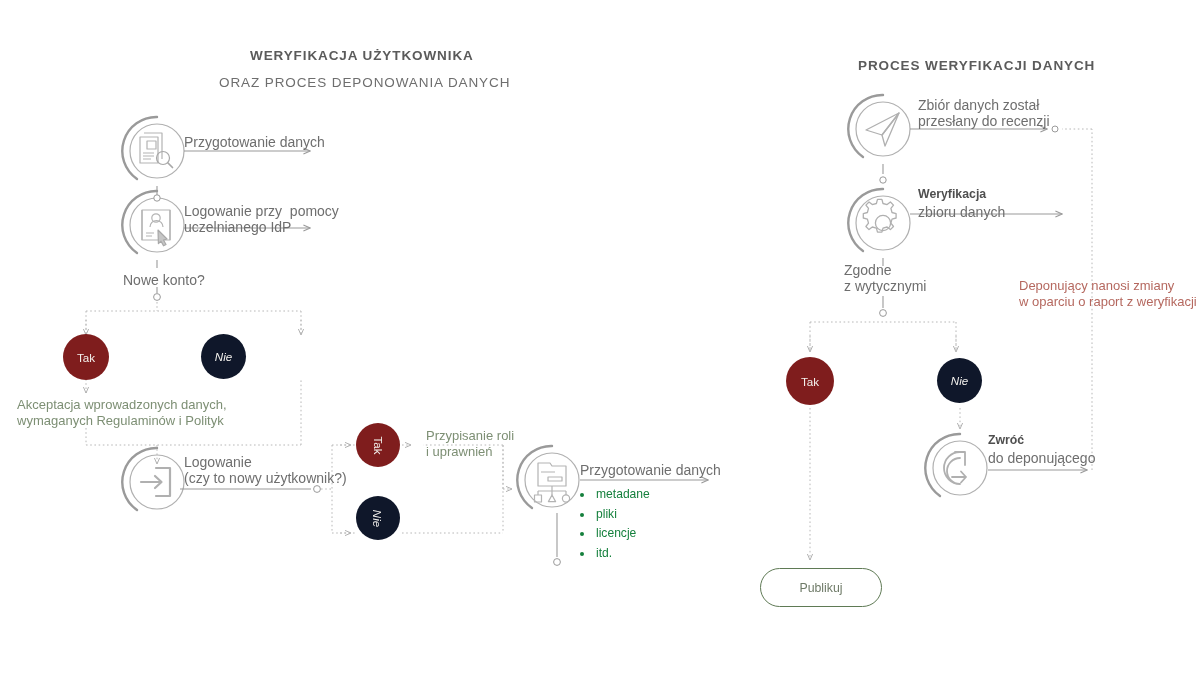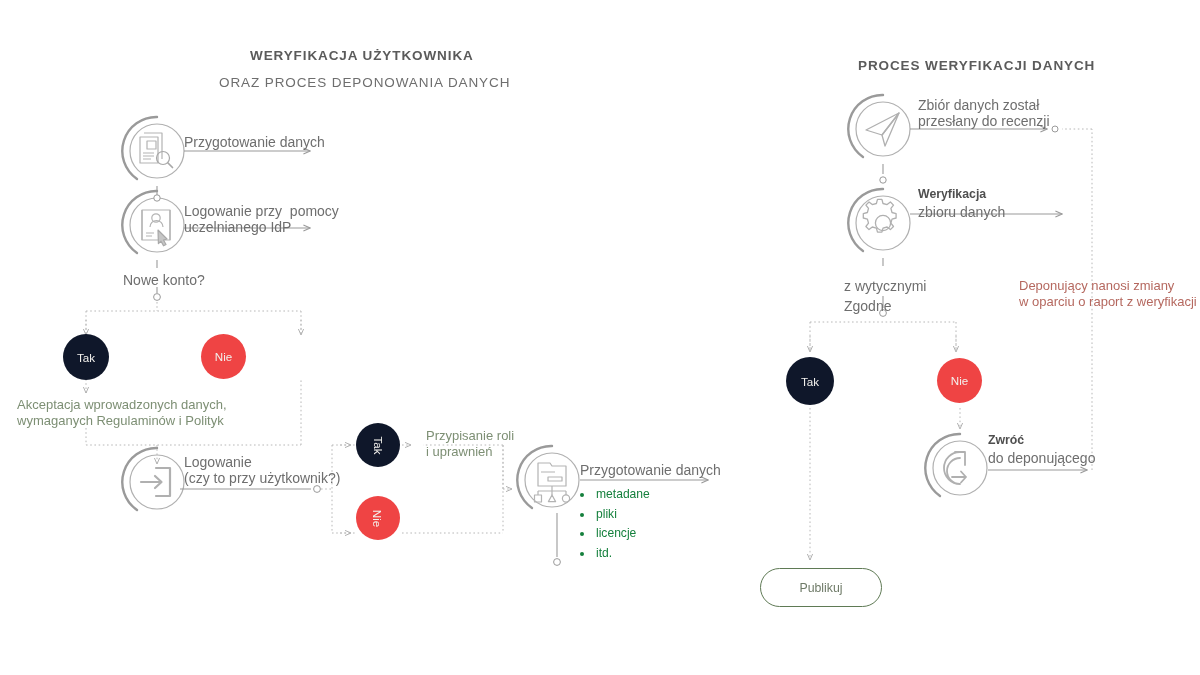--- a/index.html
+++ b/index.html
@@ -26,22 +26,22 @@
   .lbl-red{font-size:13px;color:#b5685f;}
 
   .bullets{position:absolute;font-size:12.1px;color:#15803d;margin:0;padding-left:14px;line-height:1.62;}
   .bullets li{padding-left:2px;}
 
   .node{
     position:absolute;border-radius:50%;
     display:flex;align-items:center;justify-content:center;
     color:#f2f0ec;font-size:11.6px;
   }
-  .node.green{background:#0f172a;}
-  .node.red{background:#ef4444;}
+  .node.green{background:#7f1d1d;}
+  .node.red{background:#0f172a;font-style:italic;}
   .node.rot span{transform:rotate(90deg);display:inline-block;}
 
   .pill{
     position:absolute;border:1.6px solid #5f7a55;border-radius:999px;
     display:flex;align-items:center;justify-content:center;
     color:#6e7a67;font-size:12.3px;background:#fff;
   }
 </style>
 </head>
 <body>
@@ -208,21 +208,21 @@
     <span>Tak</span>
   </div>
   <div class="node red" style="left:201px;top:334px;width:45px;height:45px;">
     <span>Nie</span>
   </div>
 
   <div class="txt lbl-green" style="left:17px;top:396px;">Akceptacja wprowadzonych danych,</div>
   <div class="txt lbl-green" style="left:17px;top:412px;">wymaganych Regulaminów i Polityk</div>
 
   <div class="txt lbl" style="left:184px;top:453px;">Logowanie</div>
-  <div class="txt lbl" style="left:184px;top:469px;">(czy to przy użytkownik?)</div>
+  <div class="txt lbl" style="left:184px;top:469px;">(czy to nowy użytkownik?)</div>
 
   <div class="node green rot" style="left:356px;top:423px;width:44px;height:44px;">
     <span>Tak</span>
   </div>
   <div class="node red rot" style="left:356px;top:496px;width:44px;height:44px;">
     <span>Nie</span>
   </div>
 
   <div class="txt lbl-green" style="left:426px;top:427px;">Przypisanie roli</div>
   <div class="txt lbl-green" style="left:426px;top:443px;">i uprawnień</div>
@@ -238,21 +238,21 @@
 
 
   <div class="txt title-main" style="left:858px;top:57px;">PROCES WERYFIKACJI DANYCH</div>
 
   <div class="txt lbl" style="left:918px;top:96px;">Zbiór danych został</div>
   <div class="txt lbl" style="left:918px;top:112px;">przesłany do recenzji</div>
 
   <div class="txt lbl-bold" style="left:918px;top:186px;">Weryfikacja</div>
   <div class="txt lbl" style="left:918px;top:203px;">zbioru danych</div>
 
-  <div class="txt lbl" style="left:844px;top:261px;margin-top:36px;">Zgodne</div>
+  <div class="txt lbl" style="left:844px;top:261px;">Zgodne</div>
   <div class="txt lbl" style="left:844px;top:277px;">z wytycznymi</div>
 
   <div class="node green" style="left:786px;top:357px;width:48px;height:48px;">
     <span>Tak</span>
   </div>
   <div class="node red" style="left:937px;top:358px;width:45px;height:45px;">
     <span>Nie</span>
   </div>
 
   <div class="txt lbl-bold" style="left:988px;top:432px;">Zwróć</div>

